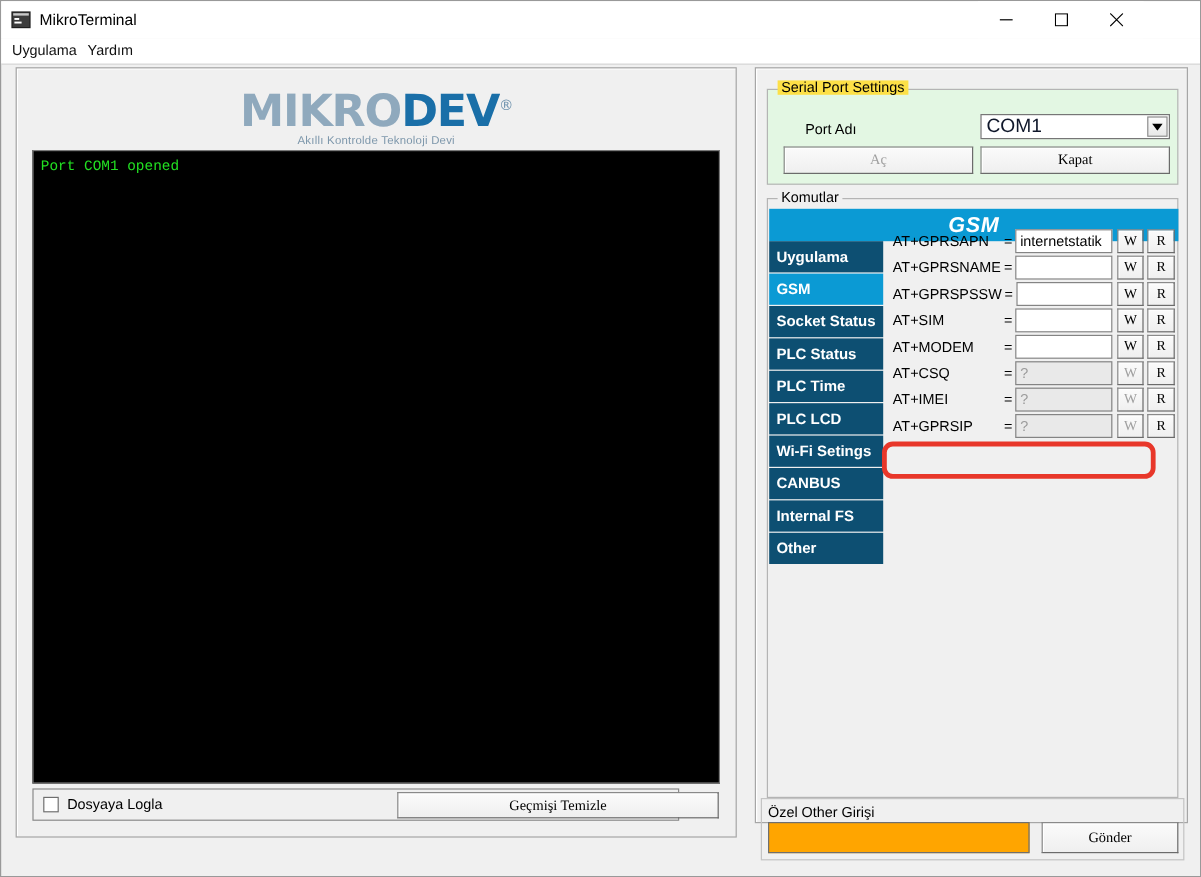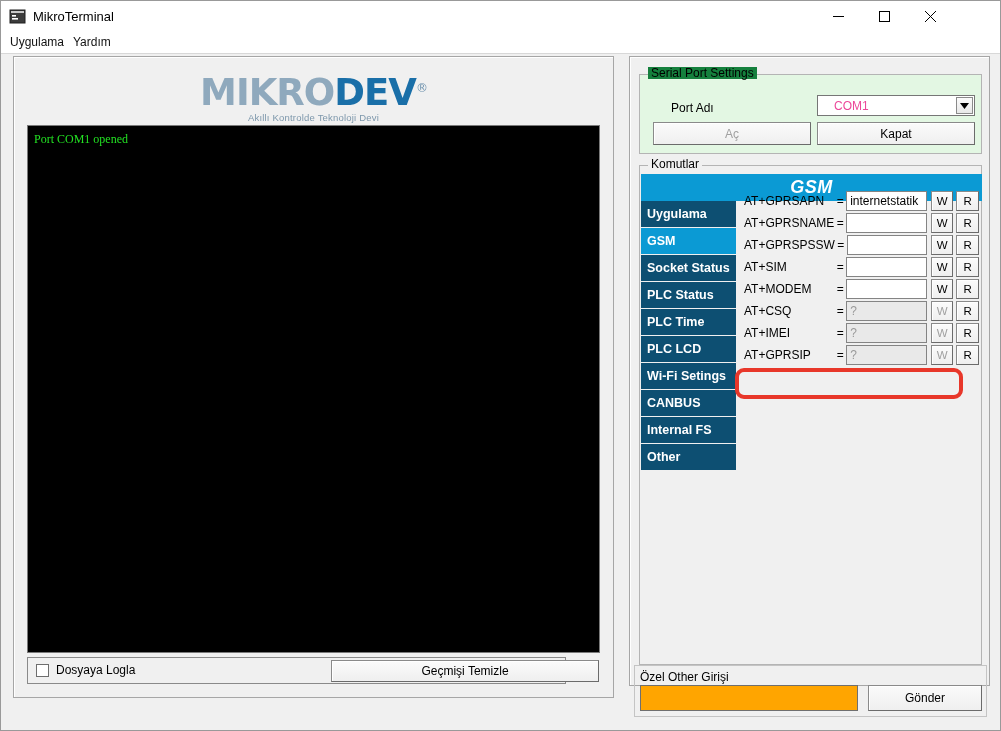--- a/index.html
+++ b/index.html
@@ -91,21 +91,21 @@
   
   .terminal{
     position:absolute;left:13px;top:68px;width:573px;height:528px;
     background:#000000;
     border:1px solid #7a7a7a;
     box-sizing:border-box;
     overflow:hidden;
   }
   .term-line{
     color:#22e022;
-    font-family:Liberation Serif, serif;
+    font-family:Liberation Mono, monospace;
     font-size:12px;
     margin:6px 0 0 6px;
     white-space:pre;
   }
   
   .leftbottom{
     position:absolute;left:13px;top:600px;width:539px;height:27px;
     border:1px solid #8a8a8a;
     box-sizing:border-box;
     background:#f0f0f0;
@@ -121,21 +121,21 @@
   .chk-label{font-size:12px;color:#000;}
   .btn{
     background:linear-gradient(#fbfbfb,#efefef);
     border:1px solid #8a8a8a;
     border-right-color:#6b6b6b;border-bottom-color:#6b6b6b;
     box-shadow:inset 1px 1px 0 #ffffff;
     box-sizing:border-box;
     display:flex;align-items:center;justify-content:center;
     font-size:12px;color:#000;
     cursor:default;
-    font-family:Liberation Sans, sans-serif;
+    font-family:Liberation Serif, serif;
   }
   .btn.disabled{color:#a0a0a0;}
   #clear-history-btn{
     position:absolute;left:303px;top:2px;width:268px;height:22px;
   }
   
   .group{
     position:absolute;
     border:1px solid #b4b4b4;
     box-sizing:border-box;
@@ -143,30 +143,30 @@
   .group > .legend{
     position:absolute;top:-8px;left:8px;
     background:inherit;padding:0 3px;
     font-size:12px;color:#000;line-height:12px;
     white-space:nowrap;
   }
   #serial-group{
     left:9px;top:17px;width:343px;height:80px;
     background:#e3f7e3;
   }
-  #serial-group > .legend{background:#15803d;}
+  #serial-group > .legend{background:#fde047;}
   .port-label{
     position:absolute;left:31px;top:26px;font-size:12px;color:#000;
   }
   .combo{
     position:absolute;left:177px;top:20px;width:158px;height:21px;
     background:#ffffff;border:1px solid #767676;
     box-sizing:border-box;display:flex;align-items:center;
   }
-  .combo-text{padding-left:16px;font-size:12px;color:#ec4899;}
+  .combo-text{padding-left:4px;font-size:16px;color:#0f172a;}
   .combo-arrow{
     position:absolute;right:1px;top:1px;width:17px;height:17px;
     background:linear-gradient(#fbfbfb,#e8e8e8);
     border:1px solid #8a8a8a;box-sizing:border-box;
     display:flex;align-items:center;justify-content:center;
   }
   #open-btn{position:absolute;left:13px;top:47px;width:158px;height:23px;}
   #close-btn{position:absolute;left:177px;top:47px;width:158px;height:23px;}
 
   #komutlar-group{

